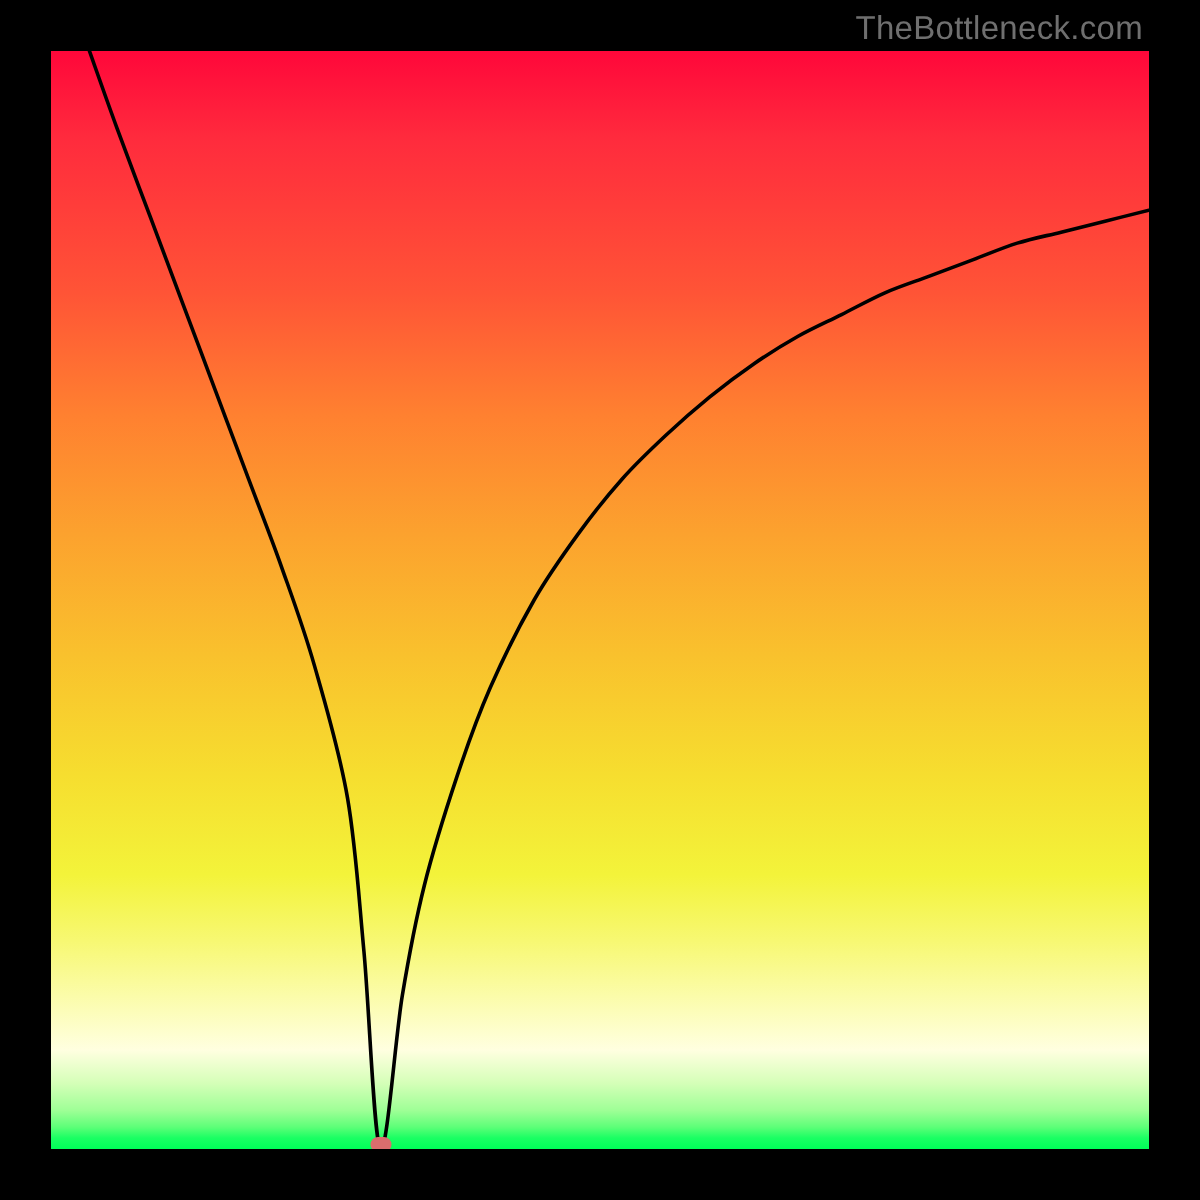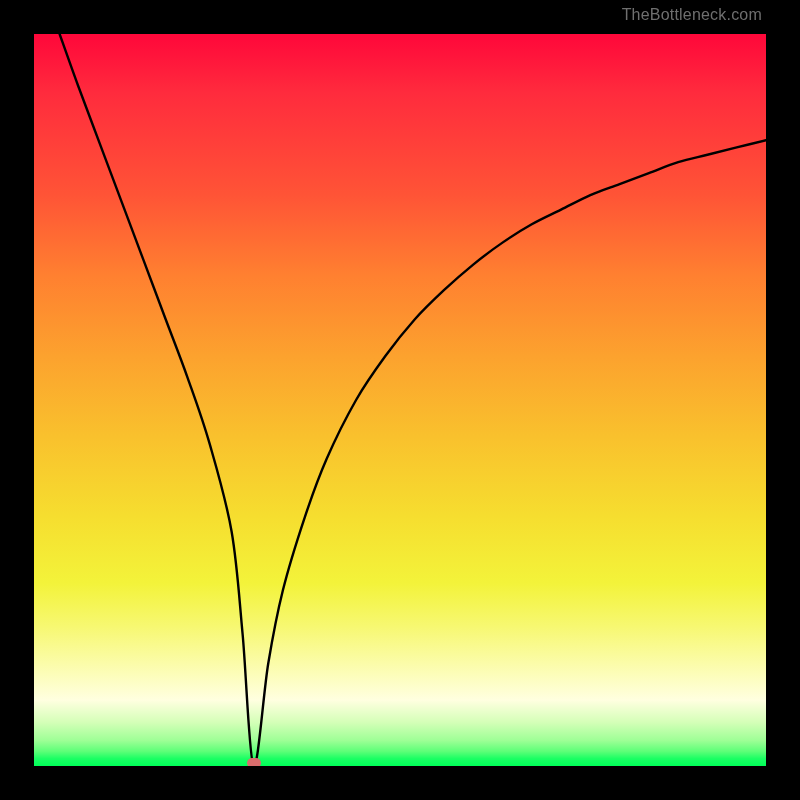--- a/index.html
+++ b/index.html
@@ -49,21 +49,21 @@
       #5dff78 98%,
       #1aff63 99%,
       #00ff58 100%
     );
   }
   .watermark {
     position: absolute;
     top: 6px;
     right: 38px;
     color: #6f6f6f;
-    font-size: 16px;
+    font-size: 22px;
     font-weight: 500;
     letter-spacing: 0.2px;
     user-select: none;
   }
   svg.curve {
     position: absolute;
     inset: 0;
     width: 100%;
     height: 100%;
   }

